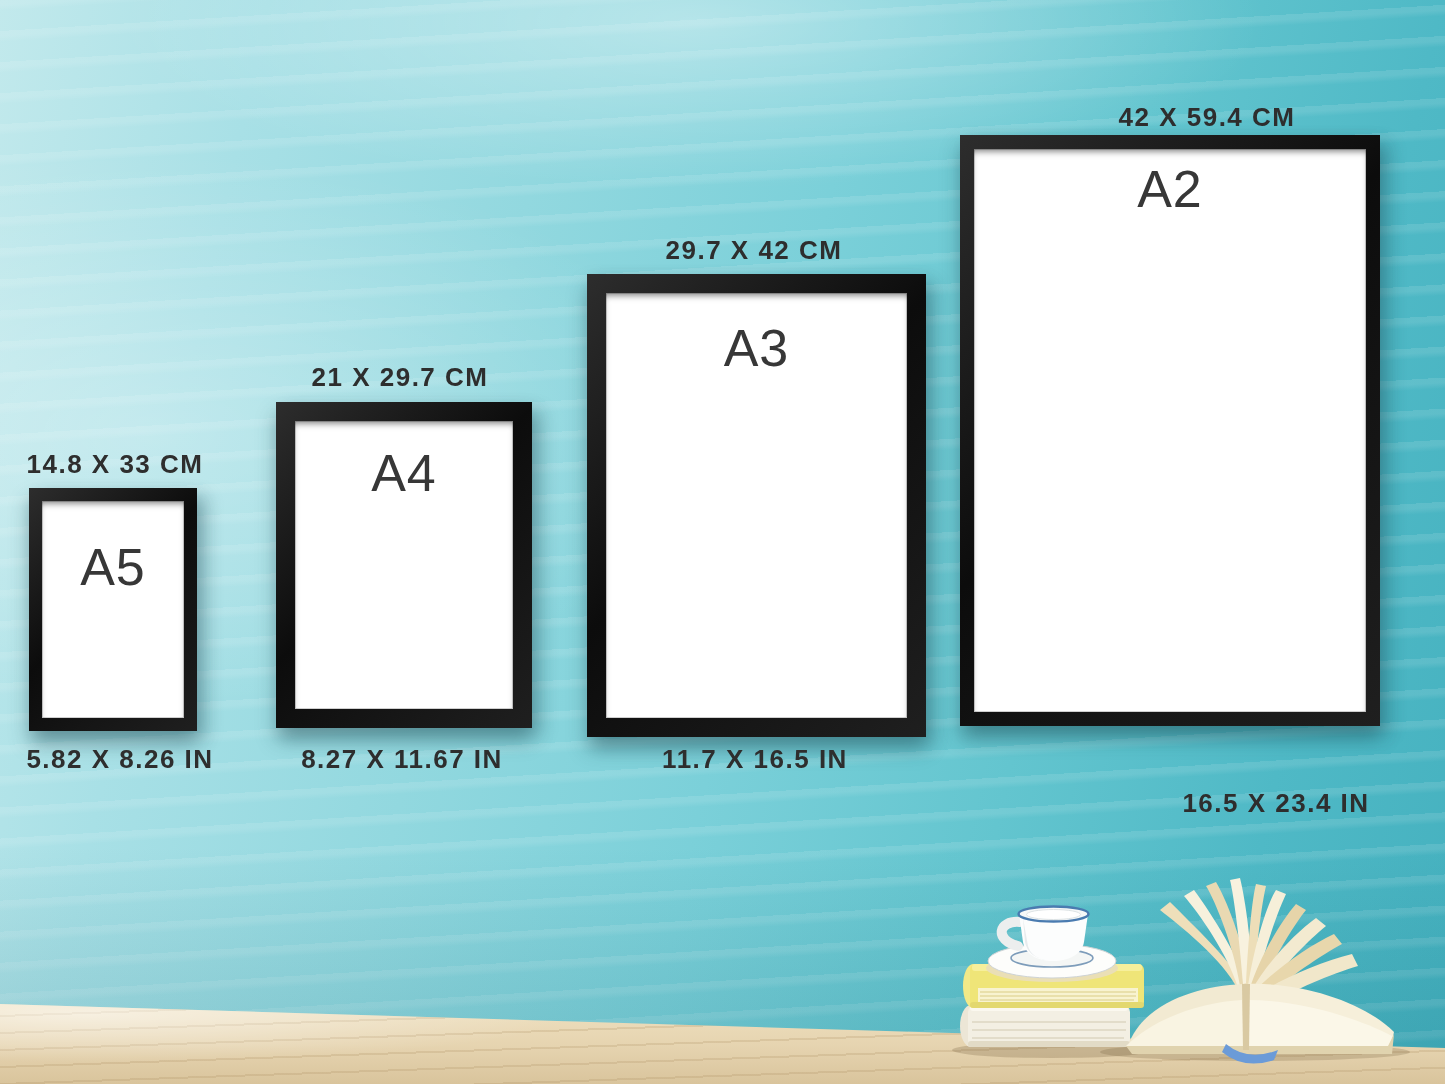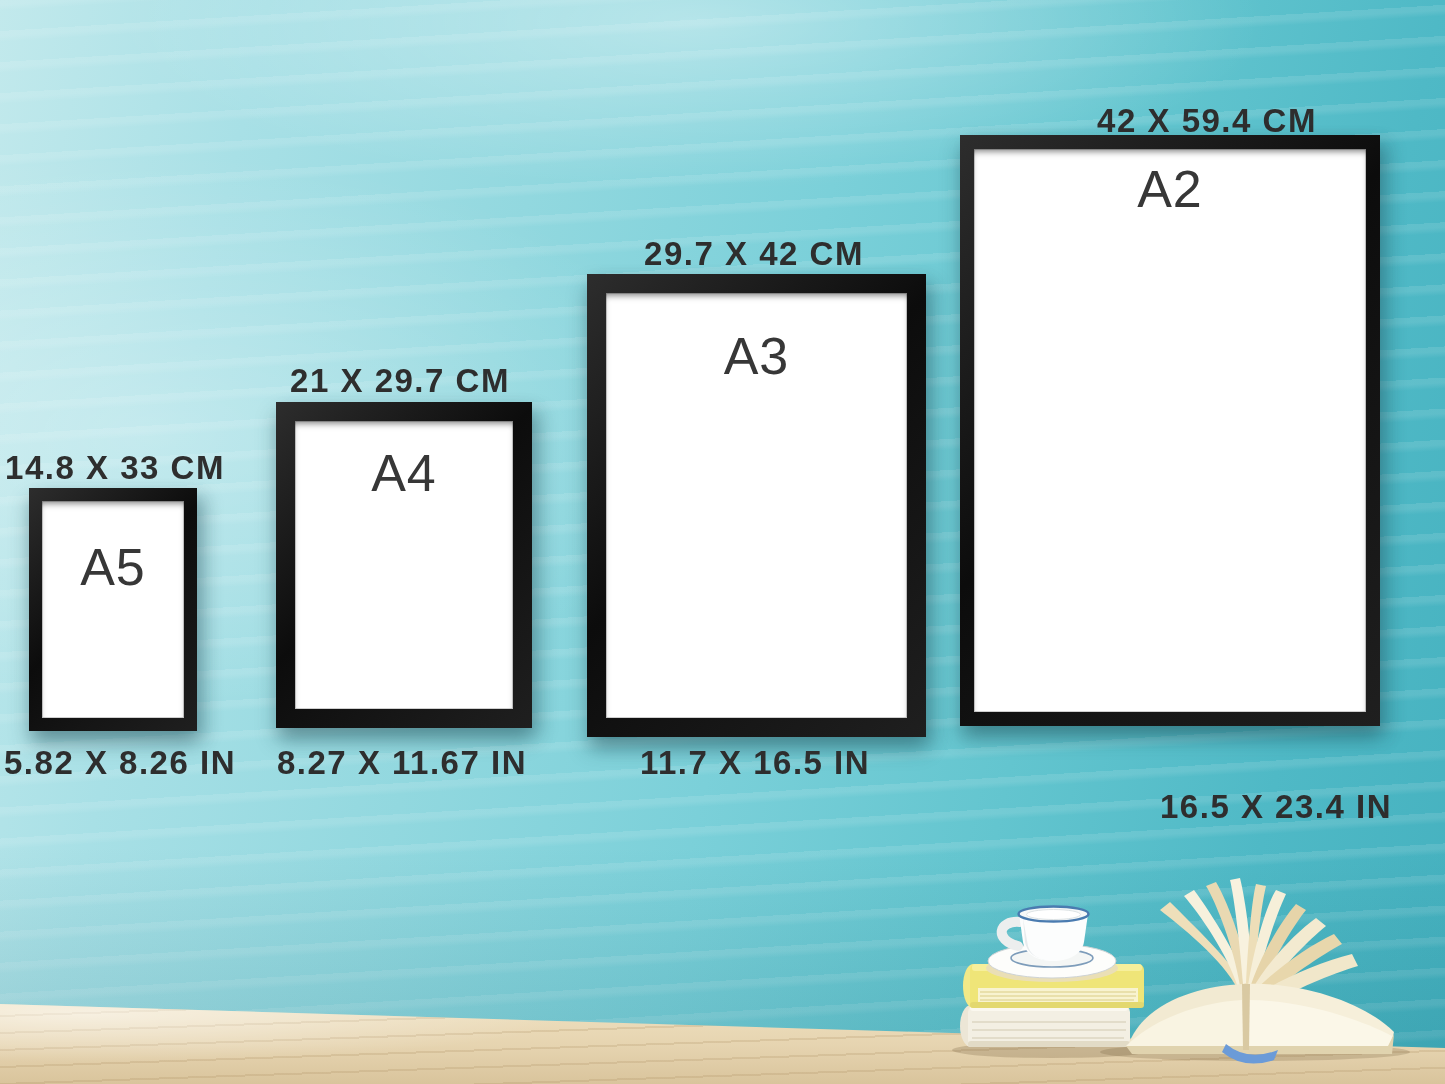--- a/index.html
+++ b/index.html
@@ -23,21 +23,21 @@
 
   .table{position:absolute;left:0;top:998px;width:1445px;height:86px;
     clip-path:polygon(0 6px, 100% 50px, 100% 100%, 0 100%);
     background-image:
       radial-gradient(700px 70px at 6% 18%, rgba(255,255,255,.55), rgba(255,255,255,0) 70%),
       repeating-linear-gradient(178deg, rgba(168,138,92,.22) 0 2px, rgba(168,138,92,0) 2px 17px),
       linear-gradient(to bottom, var(--table_light) 0%, #e6d4b0 55%, var(--table_dark) 100%);
   }
 
   .cm-label,.in-label{position:absolute;transform:translateX(-50%);
-    font-size:33px;font-weight:700;letter-spacing:1.5px;color:var(--text);
+    font-size:26px;font-weight:700;letter-spacing:1.5px;color:var(--text);
     white-space:nowrap;}
   .cm-label.a5{left:115px;top:449px;}
   .cm-label.a4{left:400px;top:362px;text-align:center;}
   .cm-label.a3{left:754px;top:235px;}
   .cm-label.a2{left:1207px;top:102px;}
   .in-label.a5{left:120px;top:744px;}
   .in-label.a4{left:402px;top:744px;}
   .in-label.a3{left:755px;top:744px;}
   .in-label.a2{left:1276px;top:744px;margin-top:44px;}
 
@@ -46,21 +46,21 @@
   .frame .paper{width:100%;height:100%;background:var(--paper);
     box-shadow:inset 0 5px 7px -3px rgba(0,0,0,.55), inset 0 0 0 1px rgba(0,0,0,.18);
     display:flex;justify-content:center;align-items:flex-start;}
   .frame .code{font-size:52px;font-weight:400;letter-spacing:1px;color:#373737;line-height:1;}
   .frame.a5{left:29px;top:488px;width:168px;height:243px;padding:13px;}
   .frame.a4{left:276px;top:402px;width:256px;height:326px;padding:19px;}
   .frame.a3{left:587px;top:274px;width:339px;height:463px;padding:19px;}
   .frame.a2{left:960px;top:135px;width:420px;height:591px;padding:14px;}
   .frame.a5 .code{margin-top:40px;}
   .frame.a4 .code{margin-top:26px;}
-  .frame.a3 .code{margin-top:37px;}
+  .frame.a3 .code{margin-top:29px;}
   .frame.a2 .code{margin-top:14px;}
 
   .still-life{position:absolute;left:940px;top:878px;width:505px;height:206px;}
 </style>
 </head>
 <body>
 
 <div class="scene">
   <div class="wall"></div>
   <div class="table"></div>

